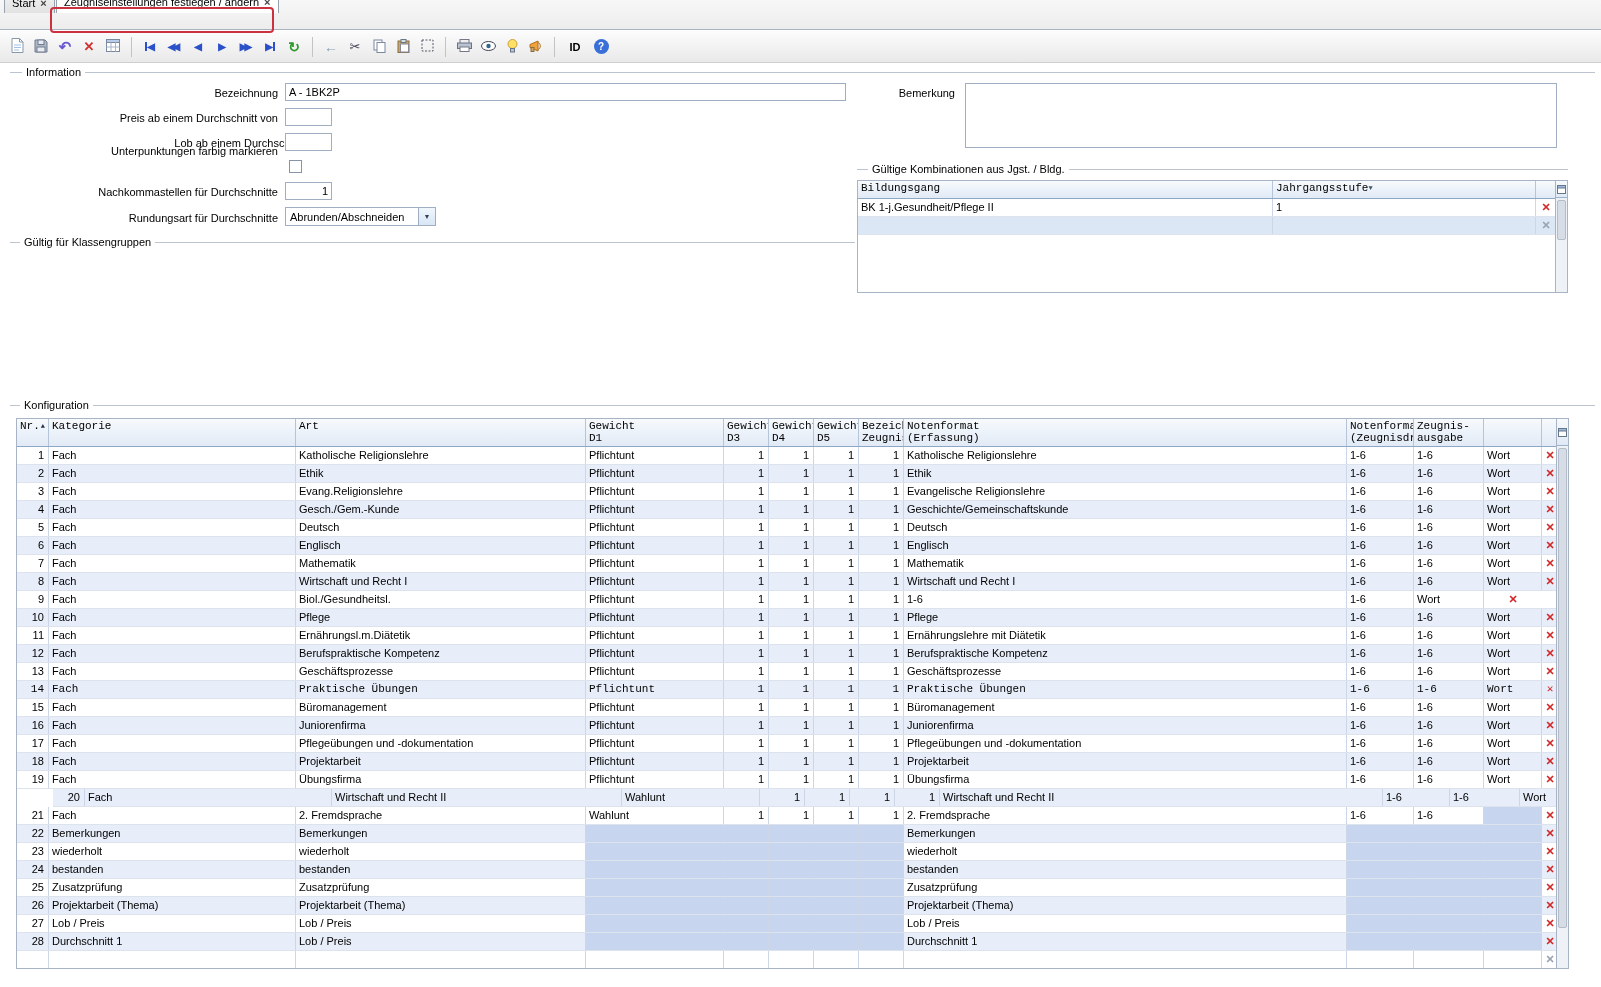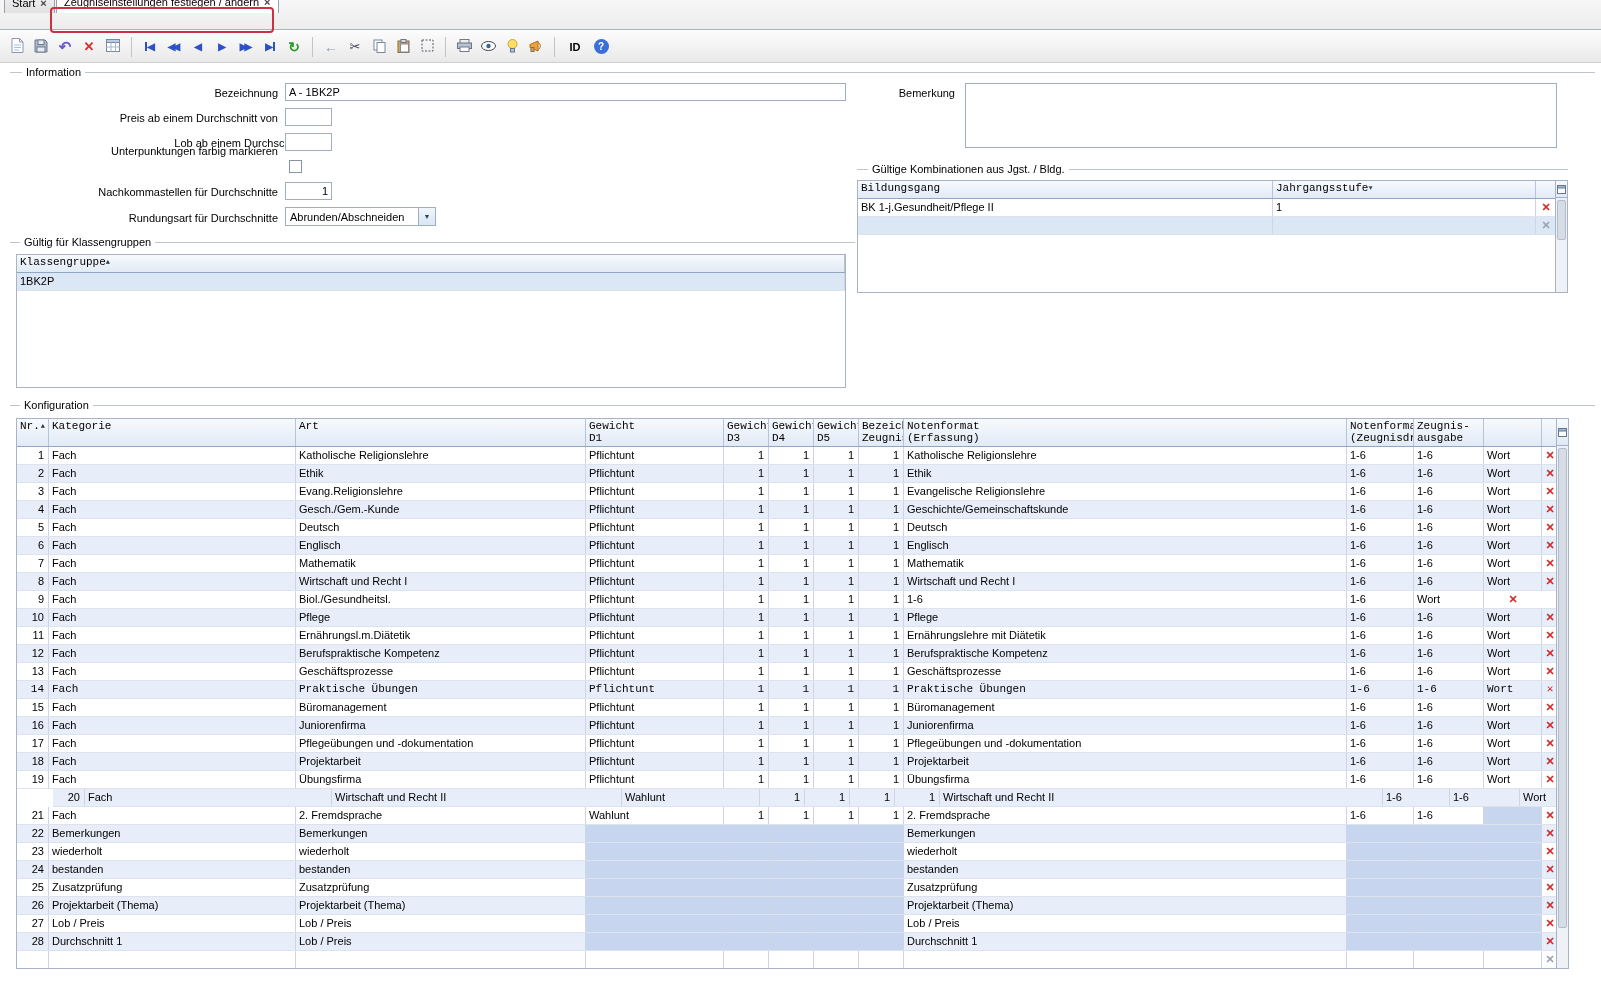--- a/index.html
+++ b/index.html
@@ -268,33 +268,20 @@
           <rect x="0.5" y="0.5" width="8" height="2.5" fill="#9cb8e0" stroke="#678"></rect>
         </svg>
       </div>
     <div class="strip-track" style="height:94px;">
         <div class="strip-thumb" style="height:40px;"></div>
       </div>
   </div>
 
   <div class="group-label" style="left:20px; top:236px;">Gültig für Klassengruppen</div>
   <div class="group-line" style="left:10px; top:242px; width:845px;"></div>
-  <div class="gtable" style="left:16px; top:254px; width:830px; height:134px;">
-    <div class="ghead" style="grid-template-columns:1fr; height:18px;">
-      <div class="hcell hflex" style="flex-direction:row;">
-        <span>Klassengruppe</span>
-        <span class="sort-asc">▲</span>
-      </div>
-    </div>
-    <div>
-        <div class="trow sel" style="grid-template-columns: 1fr;">
-          <div class="cell">1BK2P</div>
-        </div>
-      </div>
-  </div>
 
   <div class="group-label" style="left:20px; top:399px;">Konfiguration</div>
   <div class="group-line" style="left:10px; top:405px; width:1585px;"></div>
   <div class="gtable" style="left:16px; top:418px; width:1541px; height:551px;">
     <div class="ghead" id="kon-head" style="grid-template-columns:32px 247px 290px 138px 45px 45px 45px 45px 443px 67px 70px 58px 16px; height:28px;">
         <div class="hcell">
           <span style="display: flex; justify-content: space-between; align-items: center;">
             <span class="hline">Nr.</span>
             <span class="sort-asc">▲</span>
           </span>

